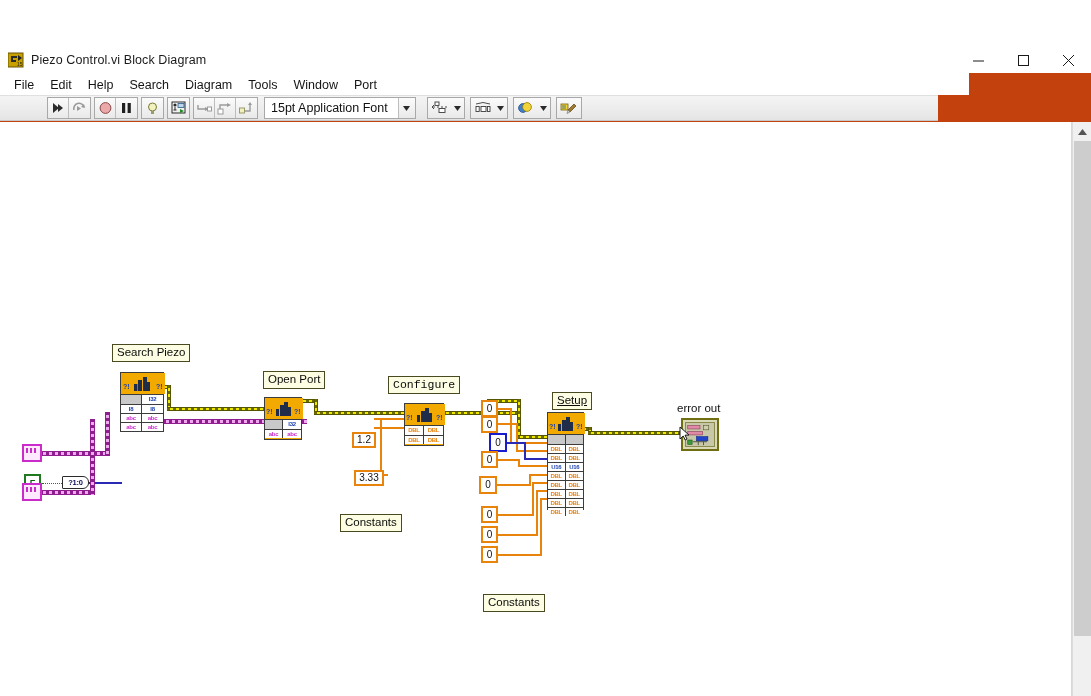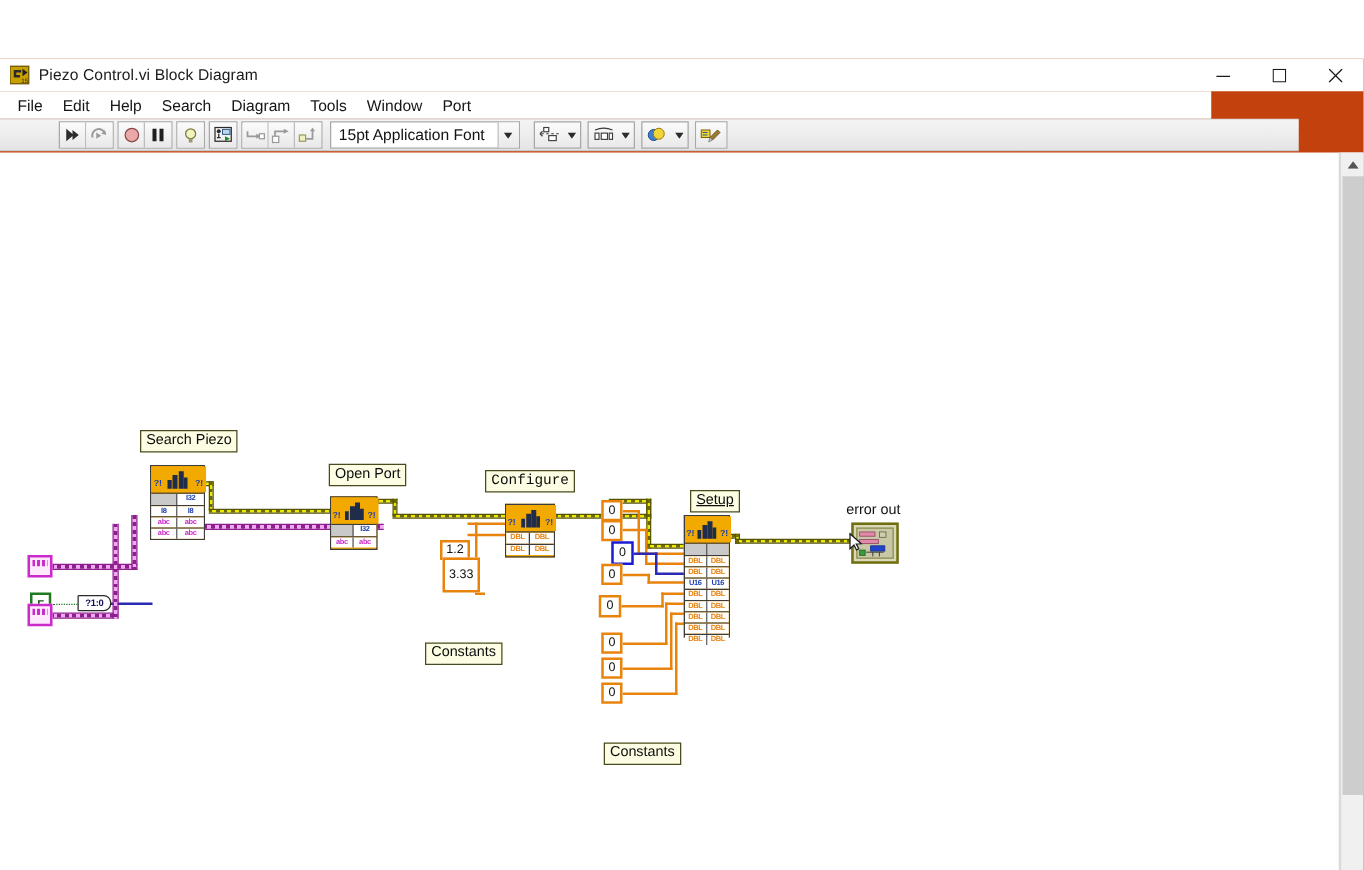--- a/index.html
+++ b/index.html
@@ -50,21 +50,21 @@
     padding-left: 6px;
   }
   .menu-item {
     font-size: 12.5px; color: #151515;
     padding: 2px 8px 3px 8px;
     cursor: default; white-space: nowrap;
   }
 
   
   .toolbar {
-    position: absolute; left: 0; top: 48px; width: 1039px; height: 26px;
+    position: absolute; left: 0; top: 48px; width: 938px; height: 26px;
     background: linear-gradient(to bottom,#f4f4f4 0%, #ededed 50%, #e4e4e4 100%);
     border-top: 1px solid #e0e0e0;
     border-bottom: 1px solid #c8c8c8;
     display: flex; align-items: center;
   }
   .tb-group {
     display: flex; align-items: center;
     border: 1px solid #a8a8a8;
     background: #f3f3f3;
     height: 22px;
@@ -676,21 +676,21 @@
             <div class="tcell i32">I32</div>
           </div>
         <div class="trow">
             <div class="tcell abc">abc</div>
             <div class="tcell abc">abc</div>
           </div>
       </div>
     </div>
 
     <div class="num-const" style="left:352px; top:310px; width:24px; height:16px;">1.2</div>
-    <div class="num-const" style="left:354px; top:324px; width:30px; height:28px;">3.33</div>
+    <div class="num-const" style="left:354px; top:348px; width:30px; height:16px;">3.33</div>
 
     <div class="subvi" style="left:404px; top:281px; width:40px; height:43px;">
       <div class="icon-row">
         <svg width="40" height="21" viewBox="0 0 40 21" style="display:block">
           <rect width="40" height="21" fill="#f2a900"></rect>
           <text x="1" y="16" font-family="Liberation Sans" font-size="7" font-weight="bold" fill="#1b3fae">?!</text>
           <text x="31" y="16" font-family="Liberation Sans" font-size="7" font-weight="bold" fill="#1b3fae">?!</text>
           <rect x="16" y="7" width="4" height="11" fill="#1f2d4a"></rect>
           <rect x="20" y="4" width="4" height="14" fill="#1f2d4a"></rect>
           <rect x="12" y="11" width="3" height="7" fill="#1f2d4a"></rect>

